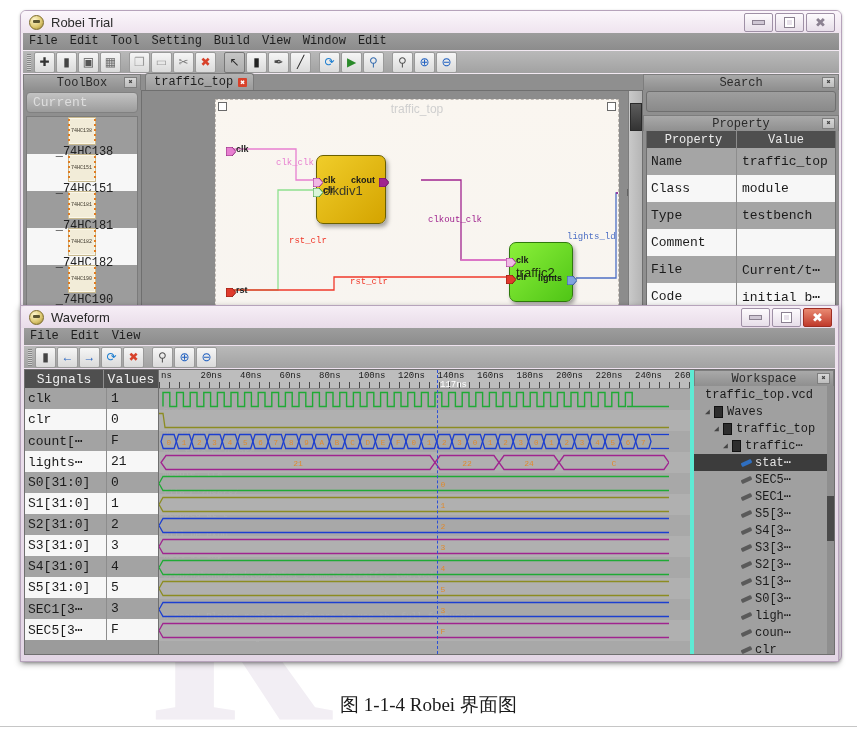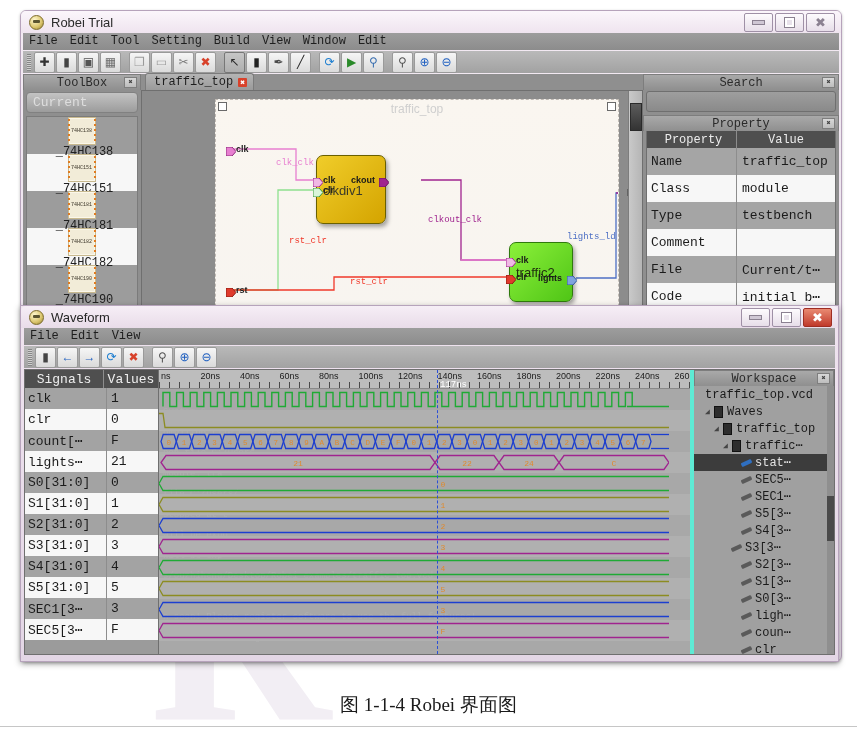--- a/index.html
+++ b/index.html
@@ -218,21 +218,21 @@
   .sig-head div{display:flex;align-items:center;justify-content:center;}
   .sig-row{display:flex;height:21px;font-family:"Liberation Mono",monospace;font-size:13px;color:#1b1b1b;}
   .sig-row:nth-child(odd){background:#a3a3a3;}
   .sig-row:nth-child(even){background:#f7f7f7;}
   .sig-n{width:78px;flex:0 0 78px;display:flex;align-items:center;padding-left:3px;
     border-right:1px solid #8d8d8d;overflow:hidden;white-space:nowrap;}
   .sig-v{flex:1;display:flex;align-items:center;padding-left:4px;}
 
   #wave-canvas{flex:1;position:relative;background:#a8a8a8;overflow:hidden;min-width:0;}
   #ruler{height:18px;position:relative;background:#bdbdbd;border-bottom:1px solid #8a8a8a;}
-  .rtick{position:absolute;top:1px;font-family:Liberation Sans, sans-serif;font-size:9px;color:#1b1b1b;}
+  .rtick{position:absolute;top:1px;font-family:Liberation Mono, monospace;font-size:9px;color:#1b1b1b;}
   #ticks{position:absolute;left:0;right:0;bottom:0;height:6px;
     background:repeating-linear-gradient(to right,#4a4a4a 0 1px,transparent 1px 10px);}
   #cursor-line{position:absolute;top:0;bottom:0;width:0;border-left:1px dashed #2b4fd8;z-index:4;}
   #cursor-label{position:absolute;top:10px;font-family:"Liberation Mono",monospace;
     font-size:9px;color:#fff;white-space:nowrap;z-index:5;}
   .wrow{position:relative;height:21px;}
   .wrow.alt{background:#b0b0b0;}
   #log-bg{position:absolute;left:0;right:0;top:18px;bottom:0;z-index:0;
     font-family:"Liberation Mono",monospace;font-size:9px;color:#b5b5b5;
     padding:14px 4px;line-height:20.5px;opacity:.55;pointer-events:none;white-space:nowrap;overflow:hidden;}
@@ -884,21 +884,21 @@
             <div class="tnode" style="padding-left: 38px;">
               <span class="arrow"></span>
               <span class="sig-icon"></span>
               <span>S5[3⋯</span>
             </div>
             <div class="tnode" style="padding-left: 38px;">
               <span class="arrow"></span>
               <span class="sig-icon"></span>
               <span>S4[3⋯</span>
             </div>
-            <div class="tnode" style="padding-left: 28px;">
+            <div class="tnode" style="padding-left: 38px;">
               <span class="arrow"></span>
               <span class="sig-icon"></span>
               <span>S3[3⋯</span>
             </div>
             <div class="tnode" style="padding-left: 38px;">
               <span class="arrow"></span>
               <span class="sig-icon"></span>
               <span>S2[3⋯</span>
             </div>
             <div class="tnode" style="padding-left: 38px;">

